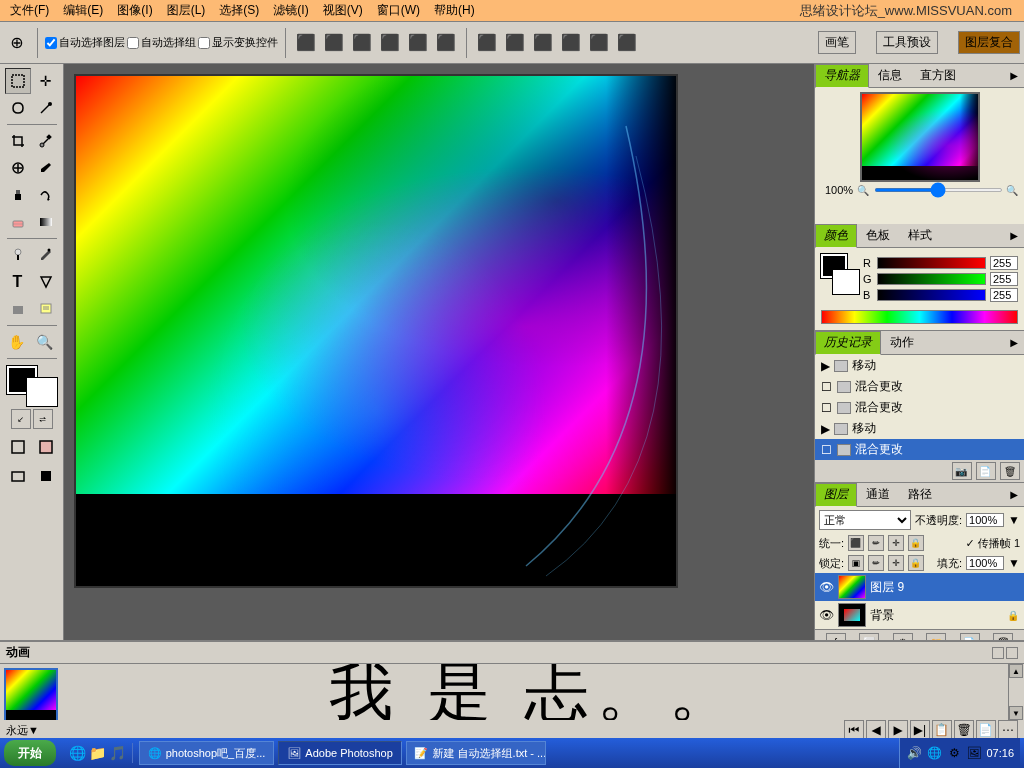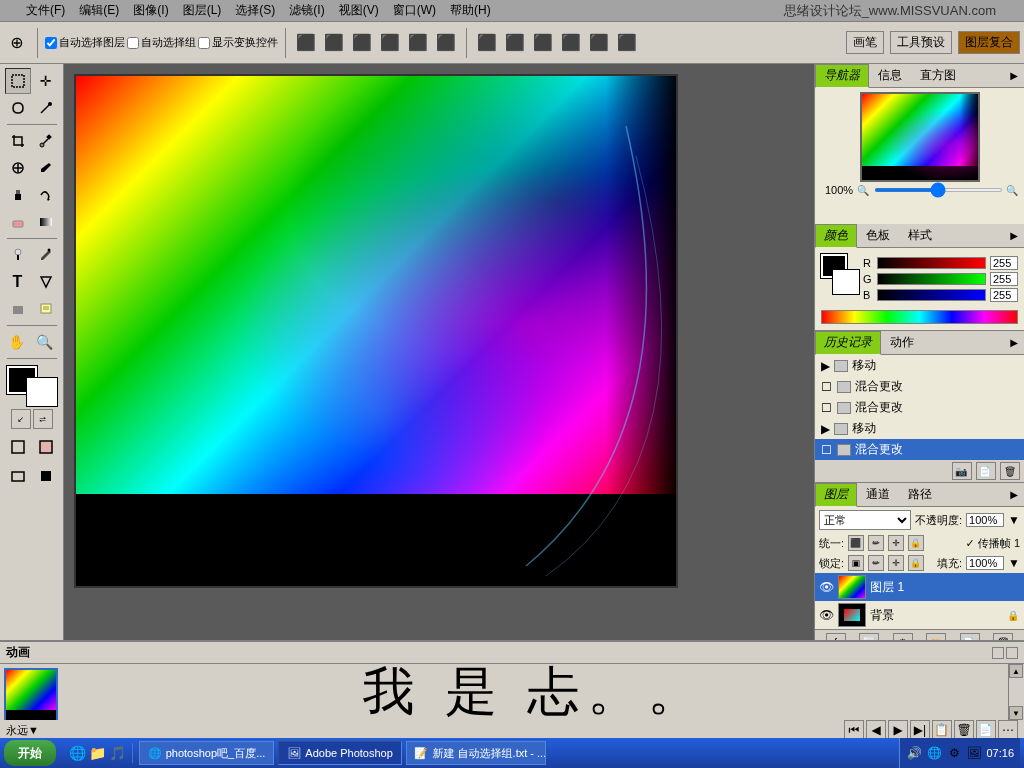--- a/index.html
+++ b/index.html
@@ -1,21 +1,21 @@
 <!DOCTYPE html>
 <html><head>
   <meta charset="utf-8">
   <style>
     * { margin: 0; padding: 0; box-sizing: border-box; }
     body { width: 1024px; height: 768px; overflow: hidden; background: #5a5a5a; font-family: 'SimSun', '宋体', sans-serif; font-size: 12px; color: #000; }
 
     
     #menubar {
-      width: 100%; height: 22px; background: #a3a3a3; display: flex; align-items: center;
-      border-bottom: 1px solid #808080; padding: 0 20px; justify-content: space-between;
+      width: 100%; height: 22px; background: #fdba74; display: flex; align-items: center;
+      border-bottom: 1px solid #808080; padding: 0 4px; justify-content: space-between;
     }
     .menu-items { display: flex; gap: 2px; }
     .menu-item { padding: 2px 6px; font-size: 12px; cursor: default; }
     .menu-brand { font-size: 13px; color: #333; margin-right: 8px; }
 
     
     #toolbar {
       width: 100%; height: 42px; background: #d4d0c8; border-bottom: 1px solid #808080;
       display: flex; align-items: center; padding: 0 4px; gap: 4px;
     }
@@ -84,21 +84,21 @@
     .layers-btn { width: 20px; height: 18px; background: #d4d0c8; border: 1px solid #808080; font-size: 10px; cursor: pointer; display: flex; align-items: center; justify-content: center; }
 
     
     #animation-panel {
       width: 100%; height: 100px; background: #d4d0c8; border-top: 2px solid #808080;
       display: flex; flex-direction: column;
     }
     .anim-header { display: flex; align-items: center; justify-content: space-between; padding: 2px 6px; background: #d4d0c8; border-bottom: 1px solid #808080; }
     .anim-title { font-size: 12px; font-weight: bold; }
     .anim-text-area { flex: 1; display: flex; align-items: center; justify-content: center; }
-    .anim-text { font-size: 52px; color: #000; font-family: 'SimHei', 'SimSun', sans-serif; letter-spacing: 8px; }
+    .anim-text { font-size: 64px; color: #000; font-family: 'SimHei', 'SimSun', sans-serif; letter-spacing: 8px; }
     .anim-ctrl-btn { width: 20px; height: 20px; background: #d4d0c8; border: 1px solid #808080; 
       display: flex; align-items: center; justify-content: center; font-size: 12px; cursor: pointer; }
     .anim-bottom { display: flex; align-items: center; justify-content: space-between; padding: 0 6px; }
     .anim-loop-text { font-size: 11px; }
 
     
     #taskbar {
       width: 100%; height: 30px; background: linear-gradient(to bottom, #245edb, #1a3fa0);
       display: flex; align-items: center; padding: 0 4px; gap: 4px; position: absolute; bottom: 0;
     }
@@ -117,21 +117,21 @@
     .task-divider { width: 6px; }
 
     
     .section-tab-bar { display: flex; align-items: center; background: #d4d0c8; border-bottom: 1px solid #808080; justify-content: space-between; padding-right: 4px; }
     .section-tabs { display: flex; }
     .section-tab { padding: 2px 8px; font-size: 12px; cursor: pointer; border: 1px solid transparent; }
     .section-tab.active { background: #84cc16; border: 1px solid #808080; border-bottom: 1px solid #ece9d8; margin-bottom: -1px; font-style: italic; }
     .panel-options-btn { font-size: 10px; cursor: pointer; padding: 0 2px; }
 
     
-    .topright-tabs { display: flex; gap: 6px; padding: 2px 4px; background: #d4d0c8; border-bottom: 1px solid #808080; }
+    .topright-tabs { display: flex; gap: 20px; padding: 2px 4px; background: #d4d0c8; border-bottom: 1px solid #808080; }
     .tr-tab { padding: 2px 6px; font-size: 12px; cursor: pointer; background: #d4d0c8; border: 1px solid #808080; }
     .tr-tab.active { background: #a16207; }
   </style>
 </head>
 <body>
 
 <div id="menubar">
   <div class="menu-items">
     <span class="menu-item">文件(F)</span>
     <span class="menu-item">编辑(E)</span>
@@ -552,21 +552,21 @@
           <div style="width:16px;height:16px;border:1px solid #808080;background:#d4d0c8;display:flex;align-items:center;justify-content:center;font-size:9px;cursor:pointer;">🔒</div>
           <span style="font-size:11px;margin-left:auto;">填充:</span>
           <input type="text" value="100%" style="width: 38px; font-size: 11px; border: 1px solid rgb(128, 128, 128); background: white; padding: 0px 2px;">
           <span style="cursor:pointer;">▼</span>
         </div>
 
         <div class="layer-row active">
           <span class="layer-eye">👁</span>
           <div style="width:28px;height:24px;border:1px solid #808080;overflow:hidden;flex-shrink:0;
             background:linear-gradient(135deg,hsl(0,100%,50%) 0%,hsl(60,100%,50%) 33%,hsl(120,100%,40%) 50%,hsl(240,100%,50%) 75%,hsl(300,100%,50%) 100%);"></div>
-          <span class="layer-name">图层 1</span>
+          <span class="layer-name">图层 9</span>
         </div>
 
         <div class="layer-row">
           <span class="layer-eye">👁</span>
           <div style="width:28px;height:24px;border:1px solid #808080;overflow:hidden;flex-shrink:0;background:#000;display:flex;align-items:center;justify-content:center;">
             <div style="width:16px;height:12px;background:linear-gradient(135deg,hsl(0,100%,50%),hsl(180,100%,50%));"></div>
           </div>
           <span class="layer-name">背景</span>
           <span class="layer-lock">🔒</span>
         </div>

